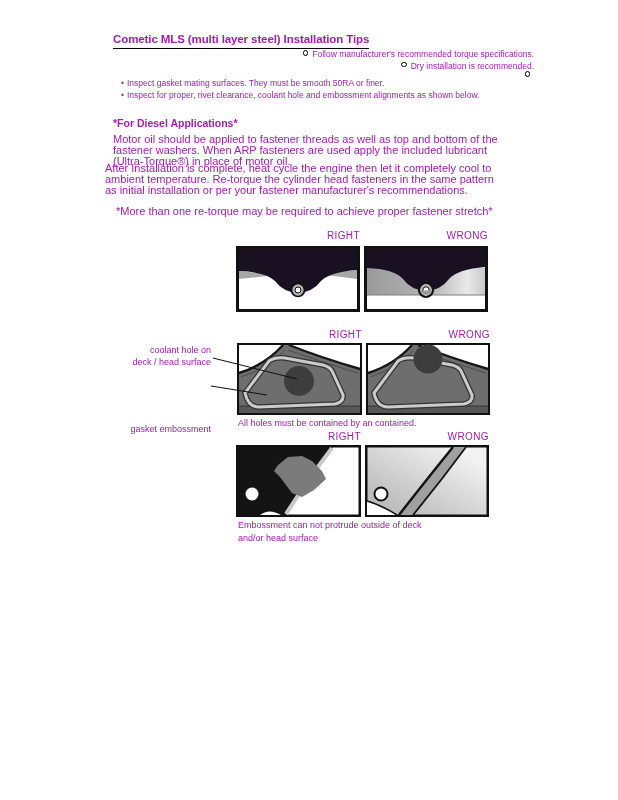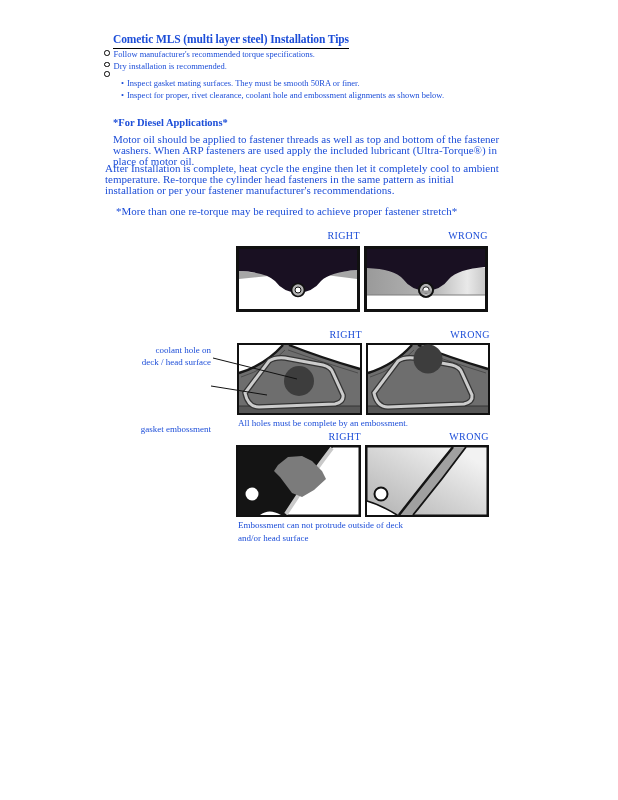--- a/index.html
+++ b/index.html
@@ -1,24 +1,24 @@
 <!DOCTYPE html>
 <html><head>
 <meta charset="utf-8">
 <style>
   html,body { margin:0; padding:0; background:#fff; }
   .page { position:relative; width:618px; height:561px; background:#ffffff;
-          font-family:Liberation Serif, serif; color:#1d4ed8; overflow:hidden; }
+          font-family:Liberation Sans, sans-serif; color:#a21caf; overflow:hidden; }
   .abs { position:absolute; }
 
   .title { font-size:11.5px; font-weight:bold; letter-spacing:-0.1px;
            border-bottom:1.5px solid #000; padding-bottom:2.5px; display:inline-block; }
 
   .bullets { font-size:8.5px; line-height:11.8px; }
-  .bullet-line { display:flex; align-items:baseline; }
+  .bullet-line { display:flex; align-items:baseline;justify-content:flex-end; }
   .circ { width:3.5px; height:3.5px; border:0.9px solid #000; border-radius:50%;
           display:inline-block; margin-right:4px; flex:none; position:relative; top:-1.5px; }
   .sub-line { padding-left:17px; display:flex; align-items:baseline; }
   .dot { margin-right:3px; font-size:8.5px; }
 
   .heading { font-size:10.5px; font-weight:bold; }
   .body-text { font-size:11px; line-height:11px; }
 
   .fig-label { font-size:10px; text-align:right; letter-spacing:0.4px; }
   .fig-caption { font-size:9px; line-height:13px; white-space:pre-line; }
@@ -133,21 +133,21 @@
       <path d="M52,2 Q82,14 122,26" fill="none" stroke="#161616" stroke-width="2.4"></path>
       <path d="M4,34 Q30,26 48,7" fill="none" stroke="#4c4c4c" stroke-width="1"></path>
       <path d="M51,7 Q82,18 120,30" fill="none" stroke="#4c4c4c" stroke-width="1"></path>
       <rect x="2" y="63" width="120" height="7" fill="#575757"></rect>
       <line x1="2" y1="63" x2="122" y2="63" stroke="#353535" stroke-width="1"></line>
       <path d="M8,50 L32,18 Q38,14 48,15 L86,22 Q94,24 96,30 L106,52 Q107,59 98,61 L22,64 Q11,64 8,50 Z" fill="none" stroke="#343434" stroke-width="5.5"></path>
       <path d="M8,50 L32,18 Q38,14 48,15 L86,22 Q94,24 96,30 L106,52 Q107,59 98,61 L22,64 Q11,64 8,50 Z" fill="none" stroke="#cccccc" stroke-width="3"></path>
       <circle cx="62" cy="16" r="14.5" fill="#3d3d3d"></circle>
     </svg>
   </div>
-  <div class="abs fig-caption" style="left:238px; top:417px; width:260px;">All holes must be complete by an embossment.</div>
+  <div class="abs fig-caption" style="left:238px; top:417px; width:260px;">All holes must be contained by an contained.</div>
 
   <div class="abs fig-label" style="left:236px; top:431px; width:125px;">RIGHT</div>
   <div class="abs fig-label" style="left:365px; top:431px; width:124px;">WRONG</div>
 
   <div class="abs" style="left:236px; top:445px;">
     <svg width="125" height="72" viewBox="0 0 125 72">
       <rect x="1.25" y="1.25" width="122.5" height="69.5" fill="#ffffff" stroke="#111" stroke-width="2.5"></rect>
       <path d="M2,2 L97,2 Q72,32 50,70 L2,70 Z" fill="#141414"></path>
       <path d="M24,70 Q33,63 45,70 Z" fill="#ffffff"></path>
       <path d="M50,69 Q73,33 96,3" stroke="#c9c9c9" stroke-width="4" fill="none"></path>

